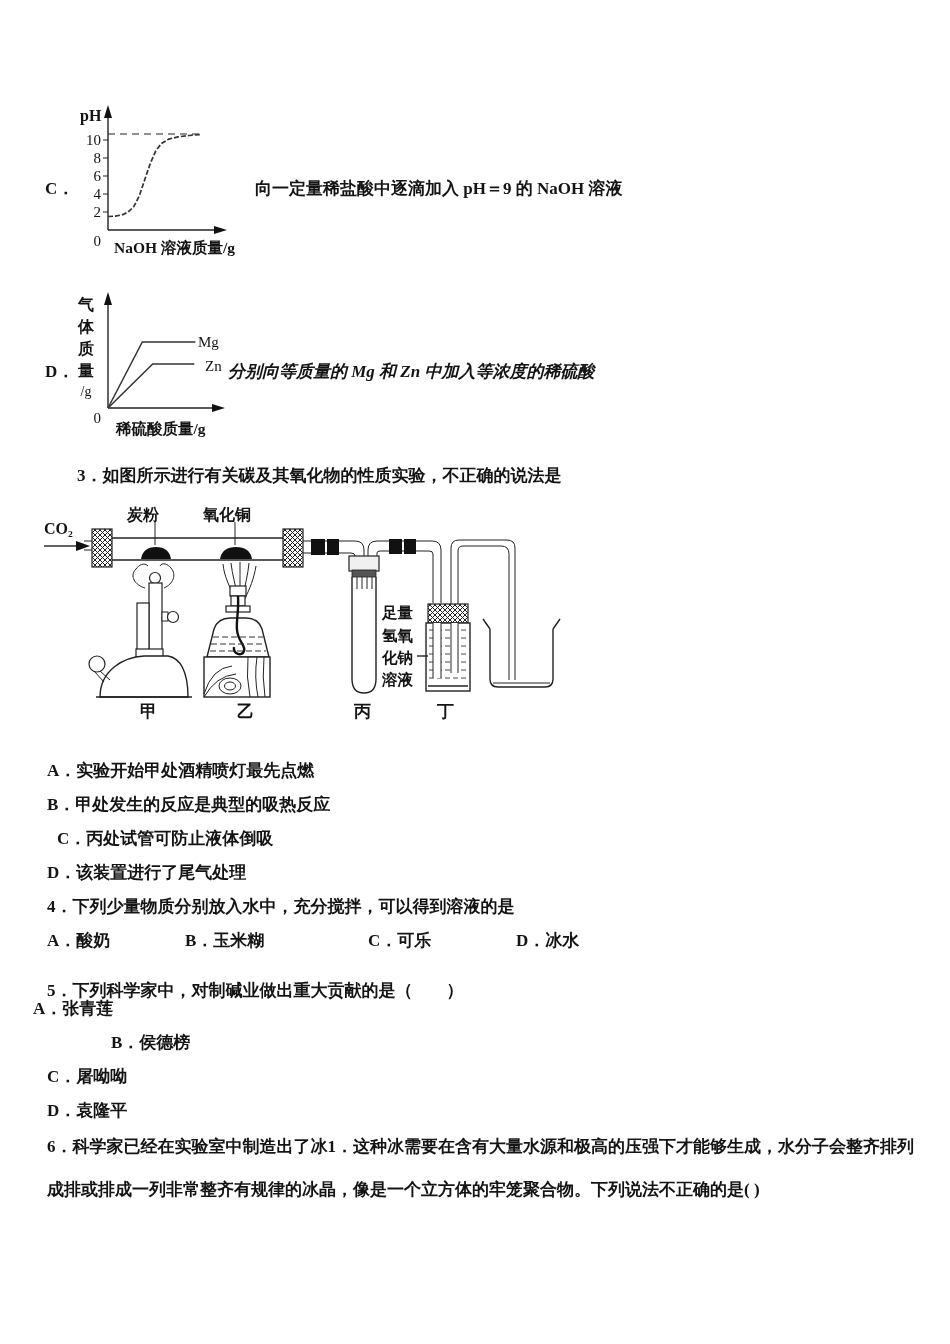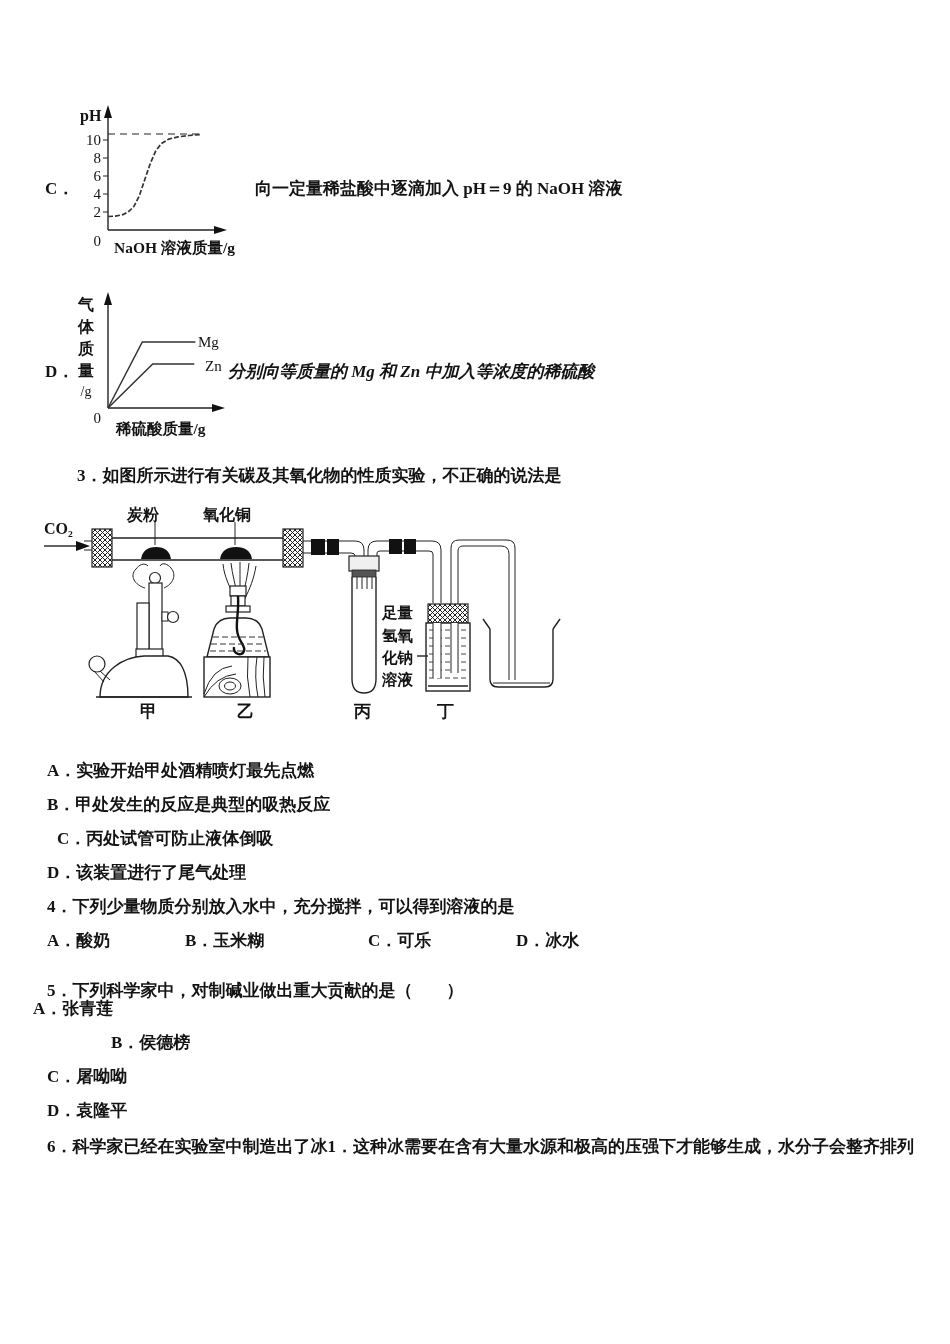--- a/index.html
+++ b/index.html
@@ -191,14 +191,15 @@
   <div class="t" style="left:368px;top:931px;text-align:center;">C．可乐</div>
   <div class="t" style="left:516px;top:931px;">D．冰水</div>
 
   <div class="t" style="left:47px;top:965px;margin-top:16px;">5．下列科学家中，对制碱业做出重大贡献的是（　　）</div>
   <div class="t" style="left:33px;top:999px;">A．张青莲</div>
   <div class="t" style="left:63px;top:1033px;margin-left:48px;">B．侯德榜</div>
   <div class="t" style="left:47px;top:1067px;">C．屠呦呦</div>
   <div class="t" style="left:47px;top:1101px;">D．袁隆平</div>
 
   <div class="t" style="left:47px;top:1137px;">6．科学家已经在实验室中制造出了冰1．这种冰需要在含有大量水源和极高的压强下才能够生成，水分子会整齐排列</div>
+  <div class="t" style="left:47px;top:1180px;">成排或排成一列非常整齐有规律的冰晶，像是一个立方体的牢笼聚合物。下列说法不正确的是( )</div>
 
 </div>
 
 </body></html>

